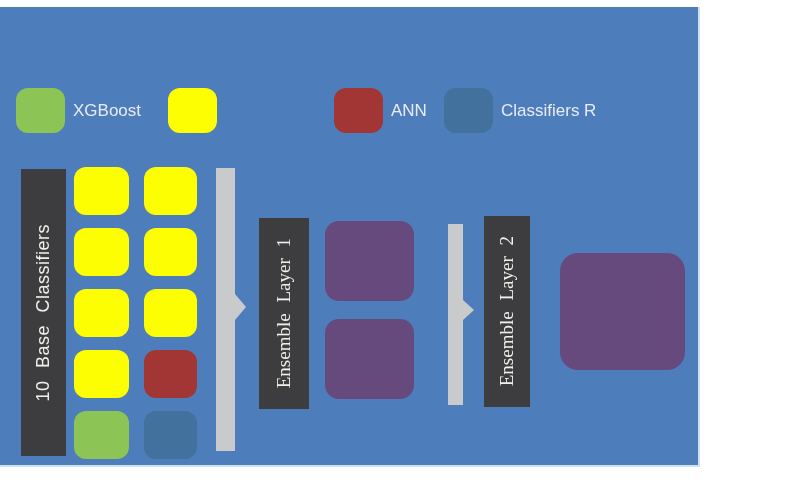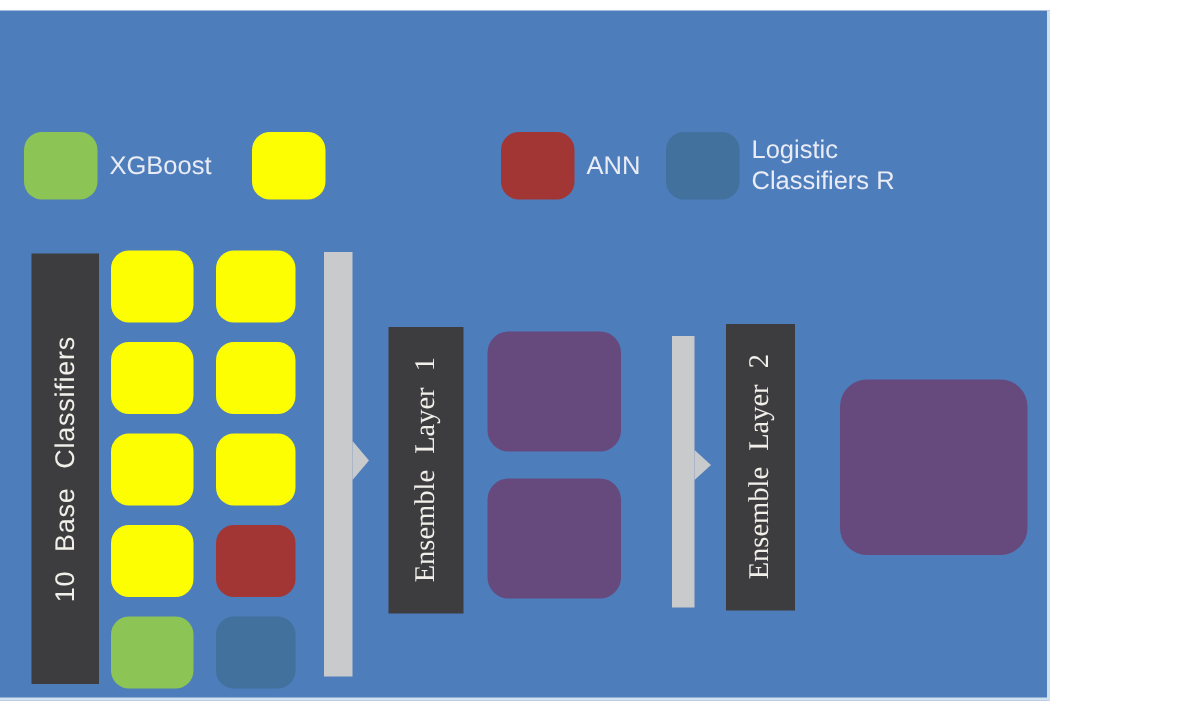--- a/index.html
+++ b/index.html
@@ -65,21 +65,20 @@
     </div>
     <div class="legend-item lg2">
       <div class="swatch" style="background-color: rgb(162, 54, 52);"></div>
       <div class="legend-label">
           <div>ANN</div>
         </div>
     </div>
     <div class="legend-item lg3">
       <div class="swatch" style="background-color: rgb(65, 113, 156);"></div>
       <div class="legend-label">
-          <div>Logistic</div>
           <div>Classifiers R</div>
         </div>
     </div>
 
     <div class="vbar" id="bar-base">
       <span class="vtext">10 Base Classifiers</span>
     </div>
     <div class="sq-col" id="col-1">
         <div class="sq" style="background-color: rgb(254, 254, 2);"></div>
         <div class="sq" style="background-color: rgb(254, 254, 2);"></div>

